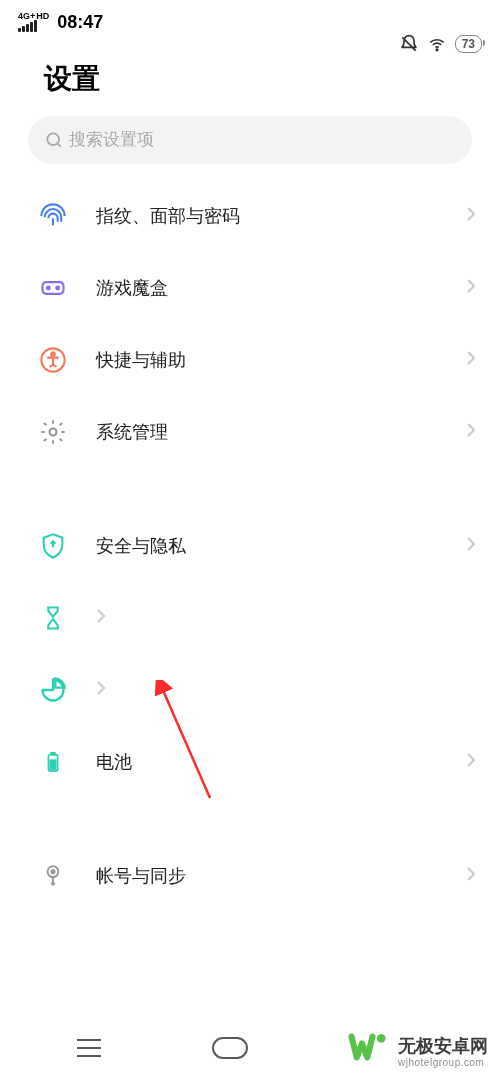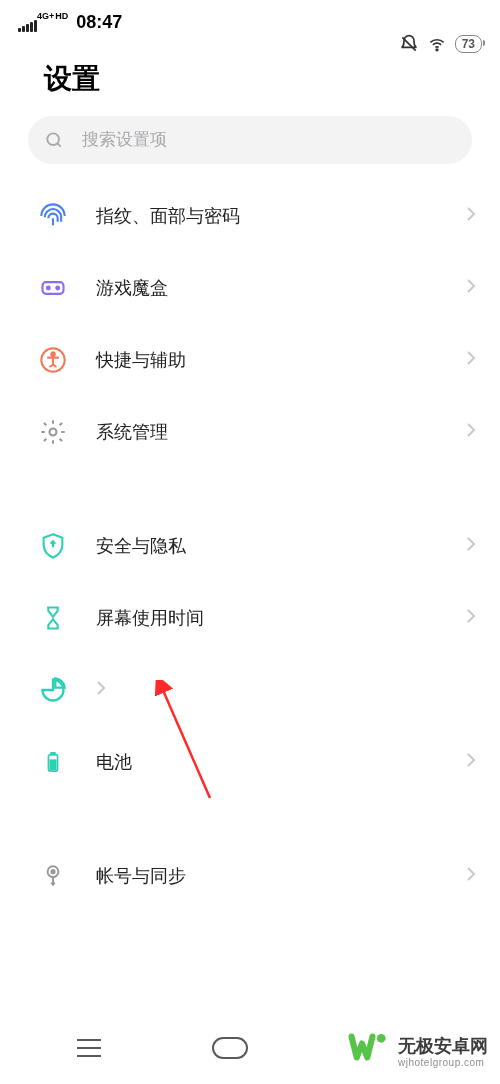--- a/index.html
+++ b/index.html
@@ -26,21 +26,21 @@
     .status-right { display: flex; align-items: center; gap: 8px; margin-top: 43px; }
     .battery {
       border: 1.5px solid #888; border-radius: 8px; padding: 1px 6px;
       font-size: 12px; font-weight: 700; color: #555; position: relative;
     }
     .battery::after { content:""; position:absolute; right:-4px; top:4px; width:2px; height:6px; background:#888; border-radius:0 2px 2px 0; }
     .page-title { font-size: 28px; font-weight: 700; padding: 24px 44px 18px; }
     .search-wrap { padding: 0 28px 12px; }
     .search {
       background: #f3f3f4; border-radius: 28px; height: 48px;
-      display: flex; align-items: center; padding: 0 16px; gap: 18px;
+      display: flex; align-items: center; padding: 0 16px; gap: 5px;
     }
     .search input {
       border: none; background: transparent; outline: none;
       font-size: 17px; color: #333; flex: 1;
     }
     .search input::placeholder { color: #a9a9ac; }
     .list { padding: 4px 0; }
     .row {
       display: flex; align-items: center; height: 72px;
       padding: 0 24px 0 38px; cursor: pointer;
@@ -70,21 +70,21 @@
     .wm-text { display: flex; flex-direction: column; line-height: 1.1; }
     .wm-cn { font-size: 18px; font-weight: 600; color: #333; margin-top: 12px; }
     .wm-en { font-size: 10px; color: #888; letter-spacing: .5px; }
   </style>
 </head>
 <body>
 
 <div class="status-bar">
   <div class="status-left">
     <div style="display:flex;flex-direction:column;align-items:flex-start;">
-      <div style="display:flex;gap:1px;margin-left:19px;">
+      <div style="display:flex;gap:1px;">
         <span class="sig-label">4G+</span>
         <span class="sig-label">HD</span>
       </div>
       <div class="sig-bars">
           <span></span>
           <span></span>
           <span></span>
           <span></span>
           <span></span>
         </div>
@@ -183,21 +183,20 @@
       <span class="chev"><svg width="10" height="16" viewBox="0 0 10 16" fill="none" stroke="#c9c9cc" stroke-width="2">
           <path d="M2 2l6 6-6 6"></path>
         </svg></span>
     </div>
     <div class="row">
       <div class="icon-box">
         <svg width="28" height="28" viewBox="0 0 24 24" fill="none" stroke="#2ed0b5" stroke-width="1.8">
           <path d="M7 3h10M7 21h10M8 3v3l4 5 4-5V3M8 21v-3l4-5 4 5v3"></path>
         </svg>
       </div>
-      <span class="label">屏幕使用时间</span>
       <span class="chev"><svg width="10" height="16" viewBox="0 0 10 16" fill="none" stroke="#c9c9cc" stroke-width="2">
           <path d="M2 2l6 6-6 6"></path>
         </svg></span>
     </div>
     <div class="row">
       <div class="icon-box">
         <svg width="28" height="28" viewBox="0 0 24 24" fill="none" stroke="#2ed0b5" stroke-width="2">
           <path d="M12 3a9 9 0 1 1-9 9h9V3z"></path>
           <path d="M14 2a9 9 0 0 1 8 8h-8V2z"></path>
         </svg>

